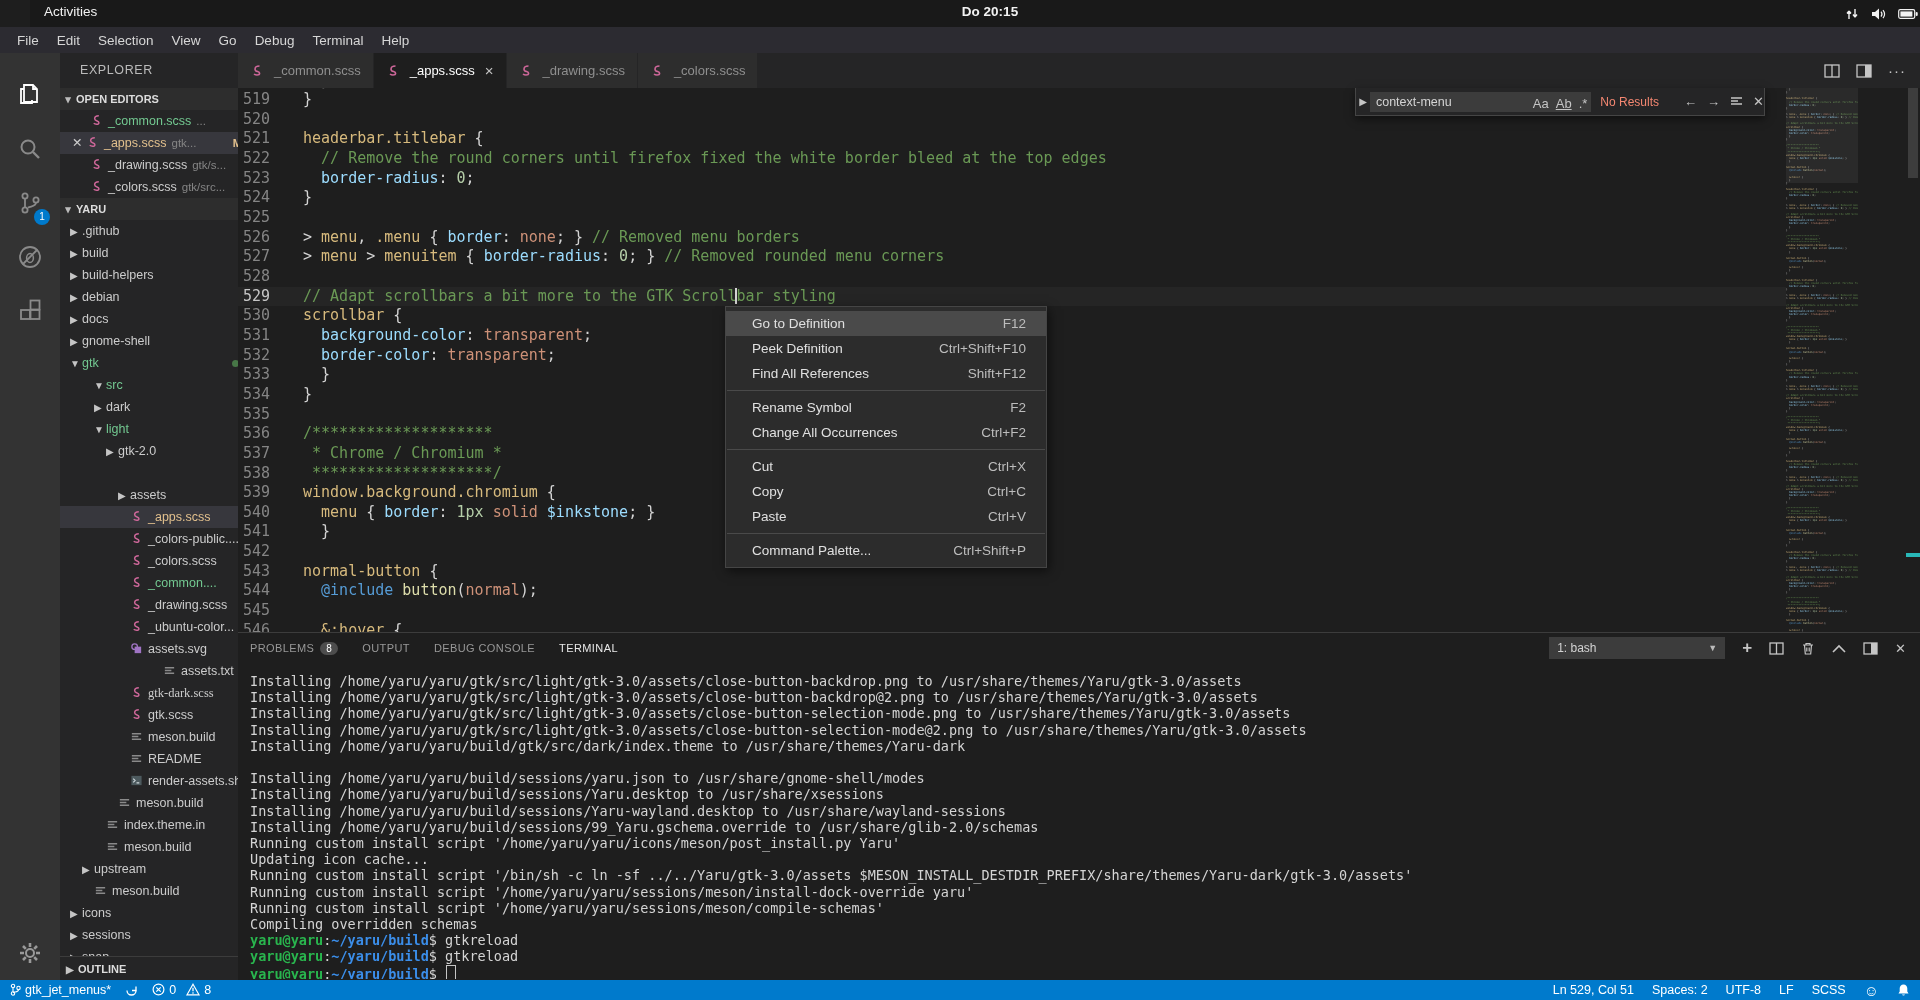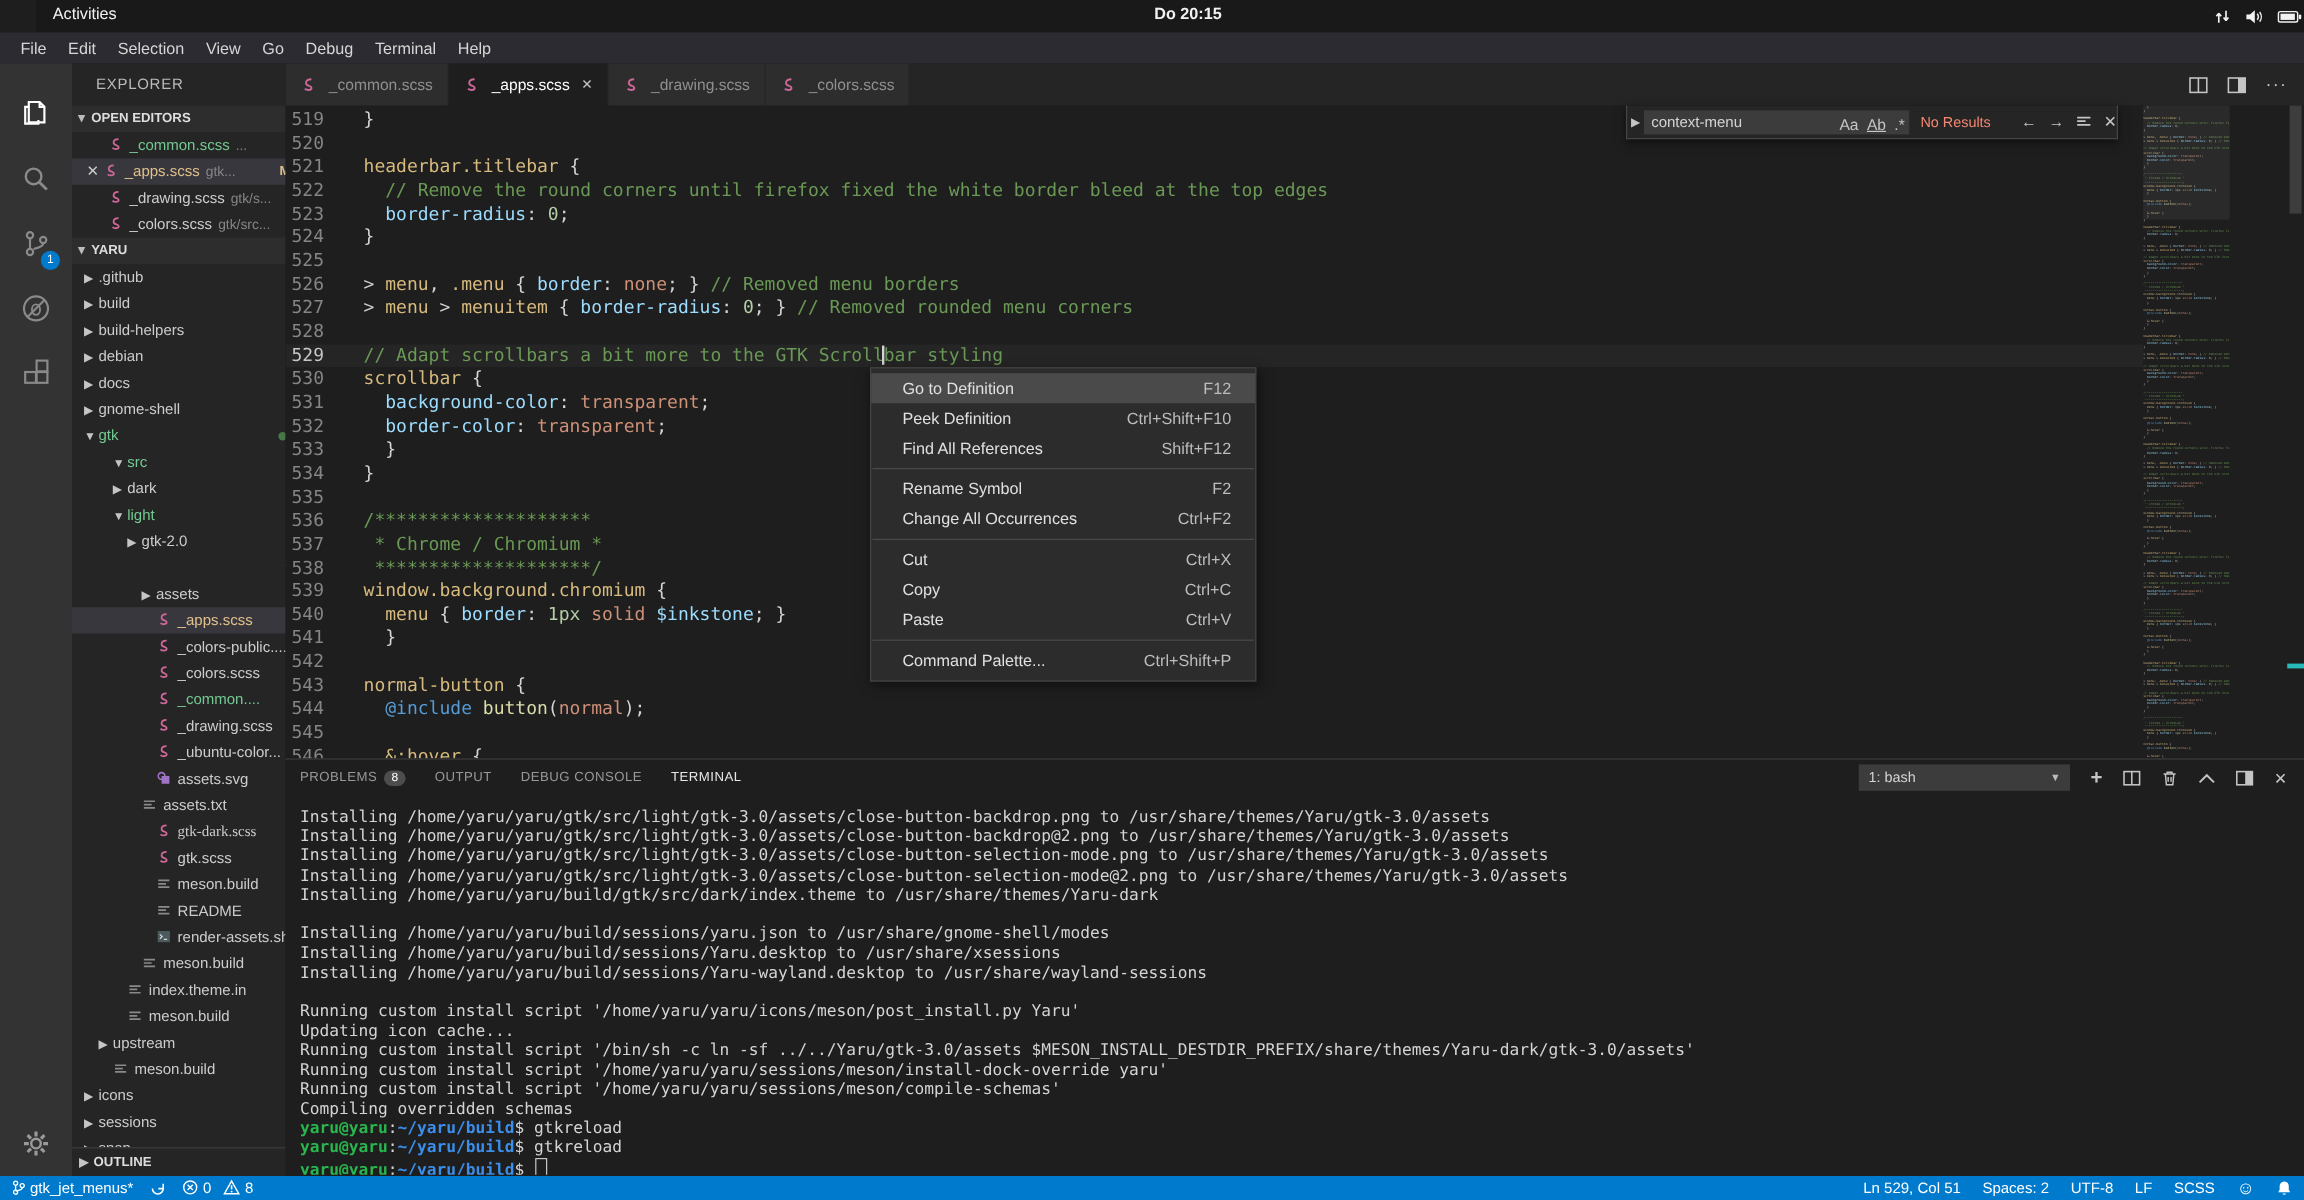--- a/index.html
+++ b/index.html
@@ -220,21 +220,21 @@
         <div class="tree-row" style="top: 541px; padding-left: 58px;"><span class="file-ico" style="margin-left: 12px;"><svg width="13" height="13" viewBox="0 0 14 14">
               <path d="M9.5 2C6.5 2 5 3.6 5 5.2c0 1.4 1.2 2 2.6 2.4 1.3.4 2 .8 2 1.7 0 1-1 1.7-2.6 1.7-1.2 0-2.3-.4-3-1" fill="none" stroke="#cd6799" stroke-width="1.6"></path>
             </svg></span><span>_drawing.scss</span></div>
         <div class="tree-row" style="top: 563px; padding-left: 58px;"><span class="file-ico" style="margin-left: 12px;"><svg width="13" height="13" viewBox="0 0 14 14">
               <path d="M9.5 2C6.5 2 5 3.6 5 5.2c0 1.4 1.2 2 2.6 2.4 1.3.4 2 .8 2 1.7 0 1-1 1.7-2.6 1.7-1.2 0-2.3-.4-3-1" fill="none" stroke="#cd6799" stroke-width="1.6"></path>
             </svg></span><span>_ubuntu-color...</span></div>
         <div class="tree-row" style="top: 585px; padding-left: 58px;"><span class="file-ico" style="margin-left: 12px;"><svg width="13" height="13" viewBox="0 0 14 14">
               <rect x="5" y="5" width="7" height="7" fill="#a074c4"></rect>
               <circle cx="5" cy="5" r="3" fill="none" stroke="#a074c4" stroke-width="1.4"></circle>
             </svg></span><span>assets.svg</span></div>
-        <div class="tree-row" style="top: 607px; padding-left: 46px;"><span class="file-ico" style="margin-left: 12px;"><svg width="13" height="13" viewBox="0 0 14 14">
+        <div class="tree-row" style="top: 607px; padding-left: 91px;"><span class="file-ico" style="margin-left: 12px;"><svg width="13" height="13" viewBox="0 0 14 14">
               <path d="M2 4h10M2 7h7M2 10h10" stroke="#8a8a8a" stroke-width="1.5"></path>
             </svg></span><span>assets.txt</span></div>
         <div class="tree-row" style="top: 629px; padding-left: 58px; font-family: Liberation Serif, serif;"><span class="file-ico" style="margin-left: 12px;"><svg width="13" height="13" viewBox="0 0 14 14">
               <path d="M9.5 2C6.5 2 5 3.6 5 5.2c0 1.4 1.2 2 2.6 2.4 1.3.4 2 .8 2 1.7 0 1-1 1.7-2.6 1.7-1.2 0-2.3-.4-3-1" fill="none" stroke="#cd6799" stroke-width="1.6"></path>
             </svg></span><span>gtk-dark.scss</span></div>
         <div class="tree-row" style="top: 651px; padding-left: 58px;"><span class="file-ico" style="margin-left: 12px;"><svg width="13" height="13" viewBox="0 0 14 14">
               <path d="M9.5 2C6.5 2 5 3.6 5 5.2c0 1.4 1.2 2 2.6 2.4 1.3.4 2 .8 2 1.7 0 1-1 1.7-2.6 1.7-1.2 0-2.3-.4-3-1" fill="none" stroke="#cd6799" stroke-width="1.6"></path>
             </svg></span><span>gtk.scss</span></div>
         <div class="tree-row" style="top: 673px; padding-left: 58px;"><span class="file-ico" style="margin-left: 12px;"><svg width="13" height="13" viewBox="0 0 14 14">
               <path d="M2 4h10M2 7h7M2 10h10" stroke="#8a8a8a" stroke-width="1.5"></path>
@@ -607,20 +607,21 @@
     </div>
     <div class="terminal" id="terminal">
         <div class="tline" style="top: 6px;">Installing /home/yaru/yaru/gtk/src/light/gtk-3.0/assets/close-button-backdrop.png to /usr/share/themes/Yaru/gtk-3.0/assets</div>
         <div class="tline" style="top: 22.2px;">Installing /home/yaru/yaru/gtk/src/light/gtk-3.0/assets/close-button-backdrop@2.png to /usr/share/themes/Yaru/gtk-3.0/assets</div>
         <div class="tline" style="top: 38.4px;">Installing /home/yaru/yaru/gtk/src/light/gtk-3.0/assets/close-button-selection-mode.png to /usr/share/themes/Yaru/gtk-3.0/assets</div>
         <div class="tline" style="top: 54.6px;">Installing /home/yaru/yaru/gtk/src/light/gtk-3.0/assets/close-button-selection-mode@2.png to /usr/share/themes/Yaru/gtk-3.0/assets</div>
         <div class="tline" style="top: 70.8px;">Installing /home/yaru/yaru/build/gtk/src/dark/index.theme to /usr/share/themes/Yaru-dark</div>
         <div class="tline" style="top: 103.2px;">Installing /home/yaru/yaru/build/sessions/yaru.json to /usr/share/gnome-shell/modes</div>
         <div class="tline" style="top: 119.4px;">Installing /home/yaru/yaru/build/sessions/Yaru.desktop to /usr/share/xsessions</div>
         <div class="tline" style="top: 135.6px;">Installing /home/yaru/yaru/build/sessions/Yaru-wayland.desktop to /usr/share/wayland-sessions</div>
+        <div class="tline" style="top: 151.8px;">Installing /home/yaru/yaru/build/sessions/99_Yaru.gschema.override to /usr/share/glib-2.0/schemas</div>
         <div class="tline" style="top: 168px;">Running custom install script '/home/yaru/yaru/icons/meson/post_install.py Yaru'</div>
         <div class="tline" style="top: 184.2px;">Updating icon cache...</div>
         <div class="tline" style="top: 200.4px;">Running custom install script '/bin/sh -c ln -sf ../../Yaru/gtk-3.0/assets $MESON_INSTALL_DESTDIR_PREFIX/share/themes/Yaru-dark/gtk-3.0/assets'</div>
         <div class="tline" style="top: 216.6px;">Running custom install script '/home/yaru/yaru/sessions/meson/install-dock-override yaru'</div>
         <div class="tline" style="top: 232.8px;">Running custom install script '/home/yaru/yaru/sessions/meson/compile-schemas'</div>
         <div class="tline" style="top: 249px;">Compiling overridden schemas</div>
         <div class="tline" style="top: 265.2px;"><span class="t-user">yaru@yaru</span><span>:</span><span class="t-path">~/yaru/build</span><span>$ gtkreload</span></div>
         <div class="tline" style="top: 281.4px;"><span class="t-user">yaru@yaru</span><span>:</span><span class="t-path">~/yaru/build</span><span>$ gtkreload</span></div>
         <div class="tline" style="top: 297.6px;"><span class="t-user">yaru@yaru</span><span>:</span><span class="t-path">~/yaru/build</span><span>$ </span><span class="t-cursor"></span></div>
       </div>

